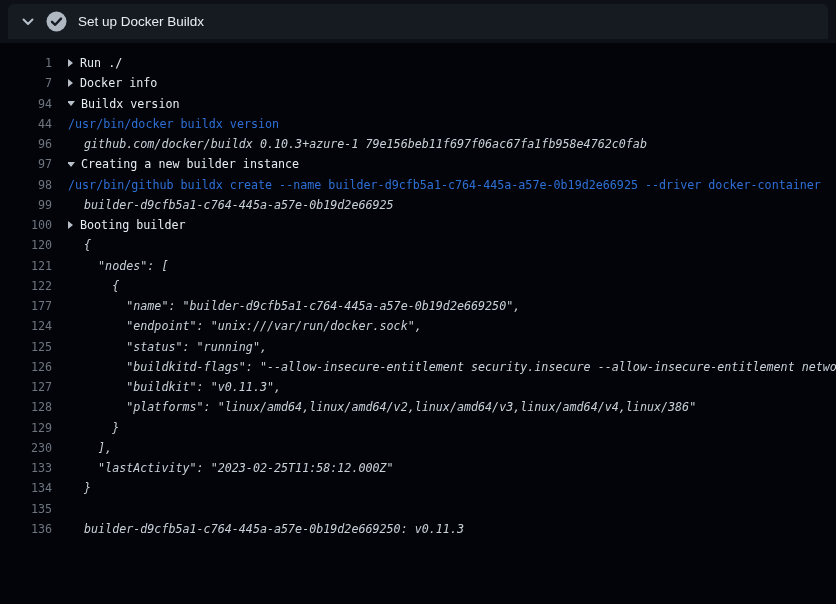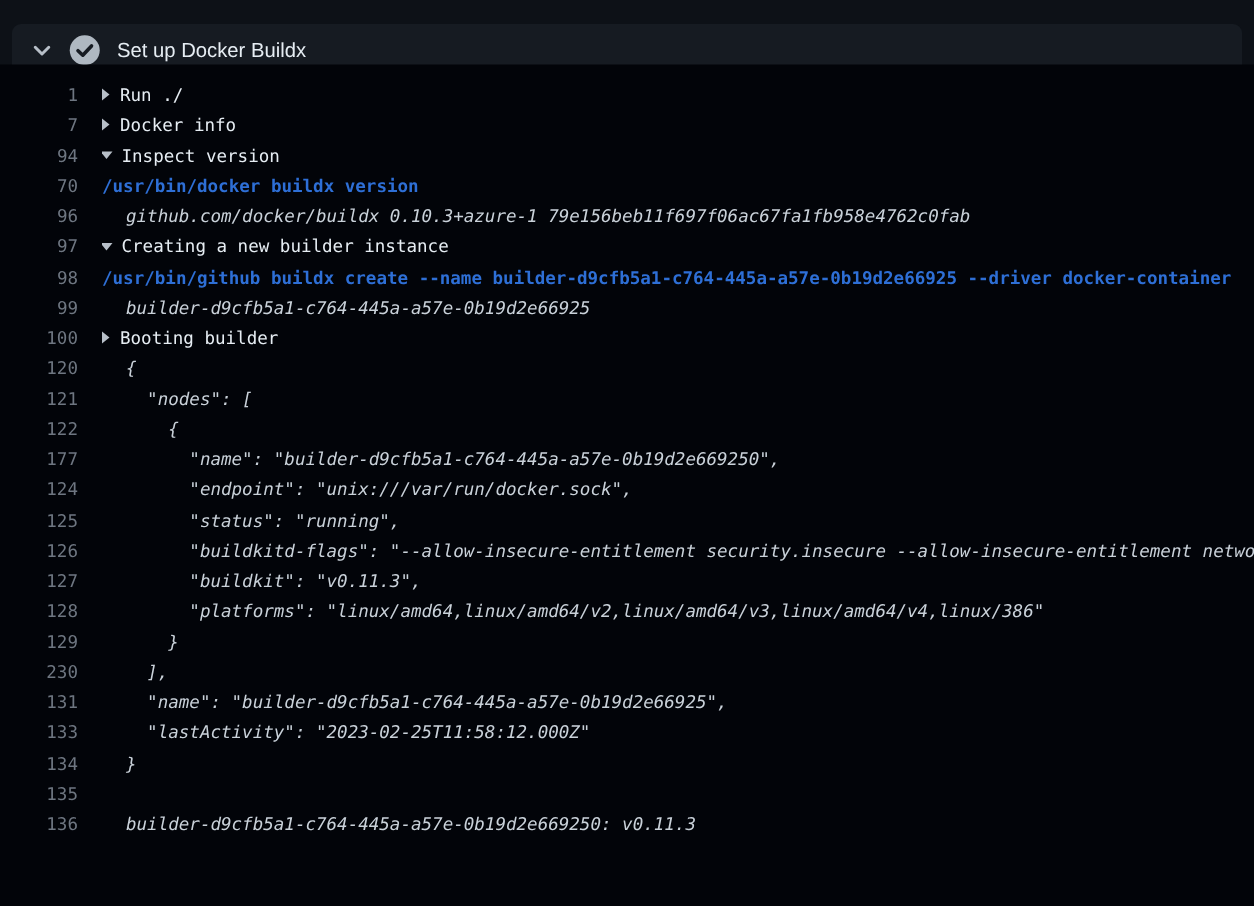--- a/index.html
+++ b/index.html
@@ -3,21 +3,21 @@
 <meta charset="utf-8">
 <style>
   html,body{margin:0;padding:0;}
   body{
     width:836px;height:604px;overflow:hidden;
     background:#0d1117;
     font-family:"Liberation Sans", sans-serif;
     position:relative;
   }
   .step-header{
-    position:absolute;left:8px;right:8px;top:16px;height:35px;
+    position:absolute;left:8px;right:8px;top:4px;height:35px;
     background:#161b22;border-radius:6px 6px 0 0;
     display:flex;align-items:center;
     padding:0 8px;box-sizing:border-box;
   }
   .chevron-btn{
     width:24px;height:24px;display:flex;align-items:center;justify-content:center;
     background:transparent;border:none;cursor:pointer;flex:none;
   }
   .check-wrap{
     width:21px;height:21px;margin-left:6px;flex:none;
@@ -40,21 +40,21 @@
     height:20.25px;display:flex;align-items:center;white-space:pre;
   }
   .num{
     width:52px;flex:none;text-align:right;color:#6e7681;cursor:pointer;
   }
   .content{
     margin-left:16px;flex:1;overflow:hidden;white-space:pre;
     display:flex;align-items:center;
   }
   .content.group{cursor:pointer;}
-  .content.cmd .txt{color:#2e6fd6;font-weight:bold;}
+  .content.cmd .txt{color:#2e6fd6;font-weight:normal;}
   .content.out{padding-left:16px;font-style:italic;}
   .content.out .txt{color:#c9d1d9;}
   .content.group .txt{color:#e6edf3;text-align:center;}
   .arrow{flex:none;width:0;height:0;display:inline-block;}
   .arrow.right{
     border-top:4px solid transparent;border-bottom:4px solid transparent;
     border-left:5px solid #b7bfc8;margin-right:7px;
   }
   .arrow.down{
     border-left:4px solid transparent;border-right:4px solid transparent;
@@ -77,37 +77,36 @@
       <svg width="21" height="21" viewBox="0 0 21 21">
         <circle cx="10.5" cy="10.5" r="10" fill="#afb8c1"></circle>
         <path d="M6 10.8 L9.2 13.8 L15 7.6" fill="none" stroke="#161b22" stroke-width="2.4" stroke-linecap="round" stroke-linejoin="round"></path>
       </svg>
     </span>
     <span class="step-title">Set up Docker Buildx</span>
   </div>
   <div class="log" id="log">
       <div class="row"><span class="num">1</span><span class="content group"><span class="arrow right"></span><span class="txt">Run ./</span></span></div>
       <div class="row"><span class="num">7</span><span class="content group"><span class="arrow right"></span><span class="txt">Docker info</span></span></div>
-      <div class="row"><span class="num">94</span><span class="content group"><span class="arrow down"></span><span class="txt">Inspect version</span></span></div>
-      <div class="row"><span class="num">70</span><span class="content cmd"><span class="txt">/usr/bin/docker buildx version</span></span></div>
+      <div class="row"><span class="num">94</span><span class="content group"><span class="arrow down"></span><span class="txt">Buildx version</span></span></div>
+      <div class="row"><span class="num">44</span><span class="content cmd"><span class="txt">/usr/bin/docker buildx version</span></span></div>
       <div class="row"><span class="num">96</span><span class="content out"><span class="txt">github.com/docker/buildx 0.10.3+azure-1 79e156beb11f697f06ac67fa1fb958e4762c0fab</span></span></div>
       <div class="row"><span class="num">97</span><span class="content group"><span class="arrow down"></span><span class="txt">Creating a new builder instance</span></span></div>
       <div class="row"><span class="num">98</span><span class="content cmd"><span class="txt">/usr/bin/github buildx create --name builder-d9cfb5a1-c764-445a-a57e-0b19d2e66925 --driver docker-container</span></span></div>
       <div class="row"><span class="num">99</span><span class="content out"><span class="txt">builder-d9cfb5a1-c764-445a-a57e-0b19d2e66925</span></span></div>
       <div class="row"><span class="num">100</span><span class="content group"><span class="arrow right"></span><span class="txt">Booting builder</span></span></div>
       <div class="row"><span class="num">120</span><span class="content out"><span class="txt">{</span></span></div>
       <div class="row"><span class="num">121</span><span class="content out"><span class="txt">  "nodes": [</span></span></div>
       <div class="row"><span class="num">122</span><span class="content out"><span class="txt">    {</span></span></div>
       <div class="row"><span class="num">177</span><span class="content out"><span class="txt">      "name": "builder-d9cfb5a1-c764-445a-a57e-0b19d2e669250",</span></span></div>
       <div class="row"><span class="num">124</span><span class="content out"><span class="txt">      "endpoint": "unix:///var/run/docker.sock",</span></span></div>
       <div class="row"><span class="num">125</span><span class="content out"><span class="txt">      "status": "running",</span></span></div>
       <div class="row"><span class="num">126</span><span class="content out"><span class="txt">      "buildkitd-flags": "--allow-insecure-entitlement security.insecure --allow-insecure-entitlement network.host",</span></span></div>
       <div class="row"><span class="num">127</span><span class="content out"><span class="txt">      "buildkit": "v0.11.3",</span></span></div>
       <div class="row"><span class="num">128</span><span class="content out"><span class="txt">      "platforms": "linux/amd64,linux/amd64/v2,linux/amd64/v3,linux/amd64/v4,linux/386"</span></span></div>
       <div class="row"><span class="num">129</span><span class="content out"><span class="txt">    }</span></span></div>
       <div class="row"><span class="num">230</span><span class="content out"><span class="txt">  ],</span></span></div>
-      <div class="row"><span class="num">131</span><span class="content out"><span class="txt">  "name": "builder-d9cfb5a1-c764-445a-a57e-0b19d2e66925",</span></span></div>
       <div class="row"><span class="num">133</span><span class="content out"><span class="txt">  "lastActivity": "2023-02-25T11:58:12.000Z"</span></span></div>
       <div class="row"><span class="num">134</span><span class="content out"><span class="txt">}</span></span></div>
       <div class="row"><span class="num">135</span></div>
       <div class="row"><span class="num">136</span><span class="content out"><span class="txt">builder-d9cfb5a1-c764-445a-a57e-0b19d2e669250: v0.11.3</span></span></div>
     </div>
 </div>
 
 </body></html>

